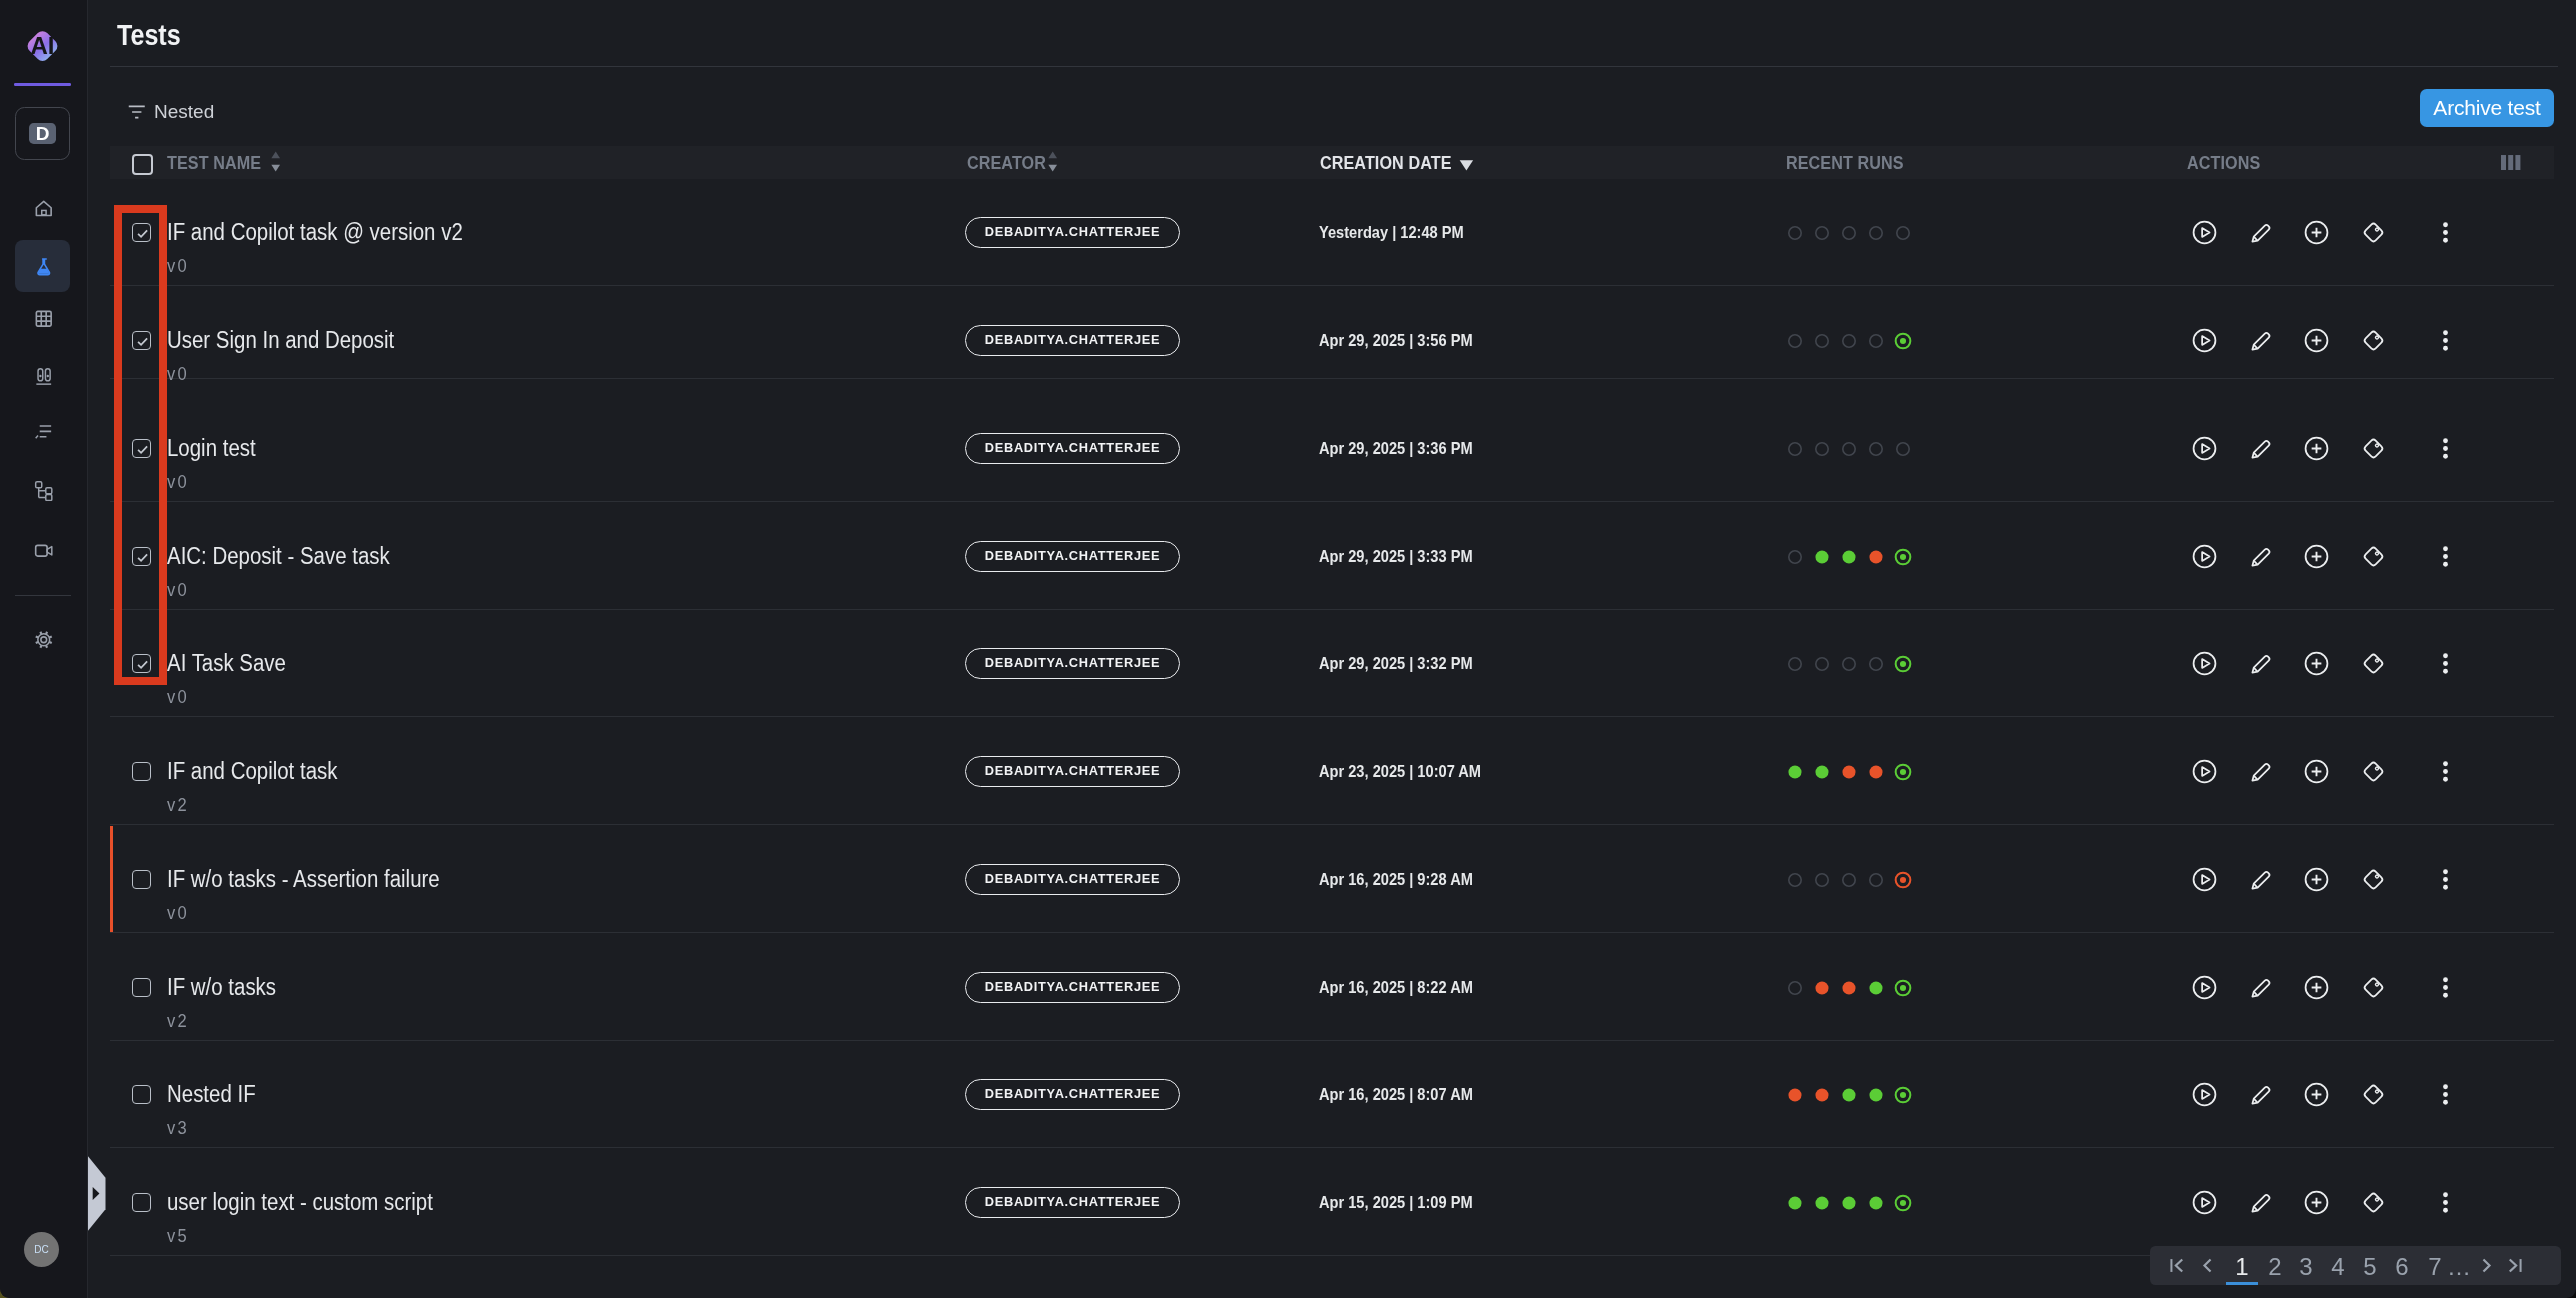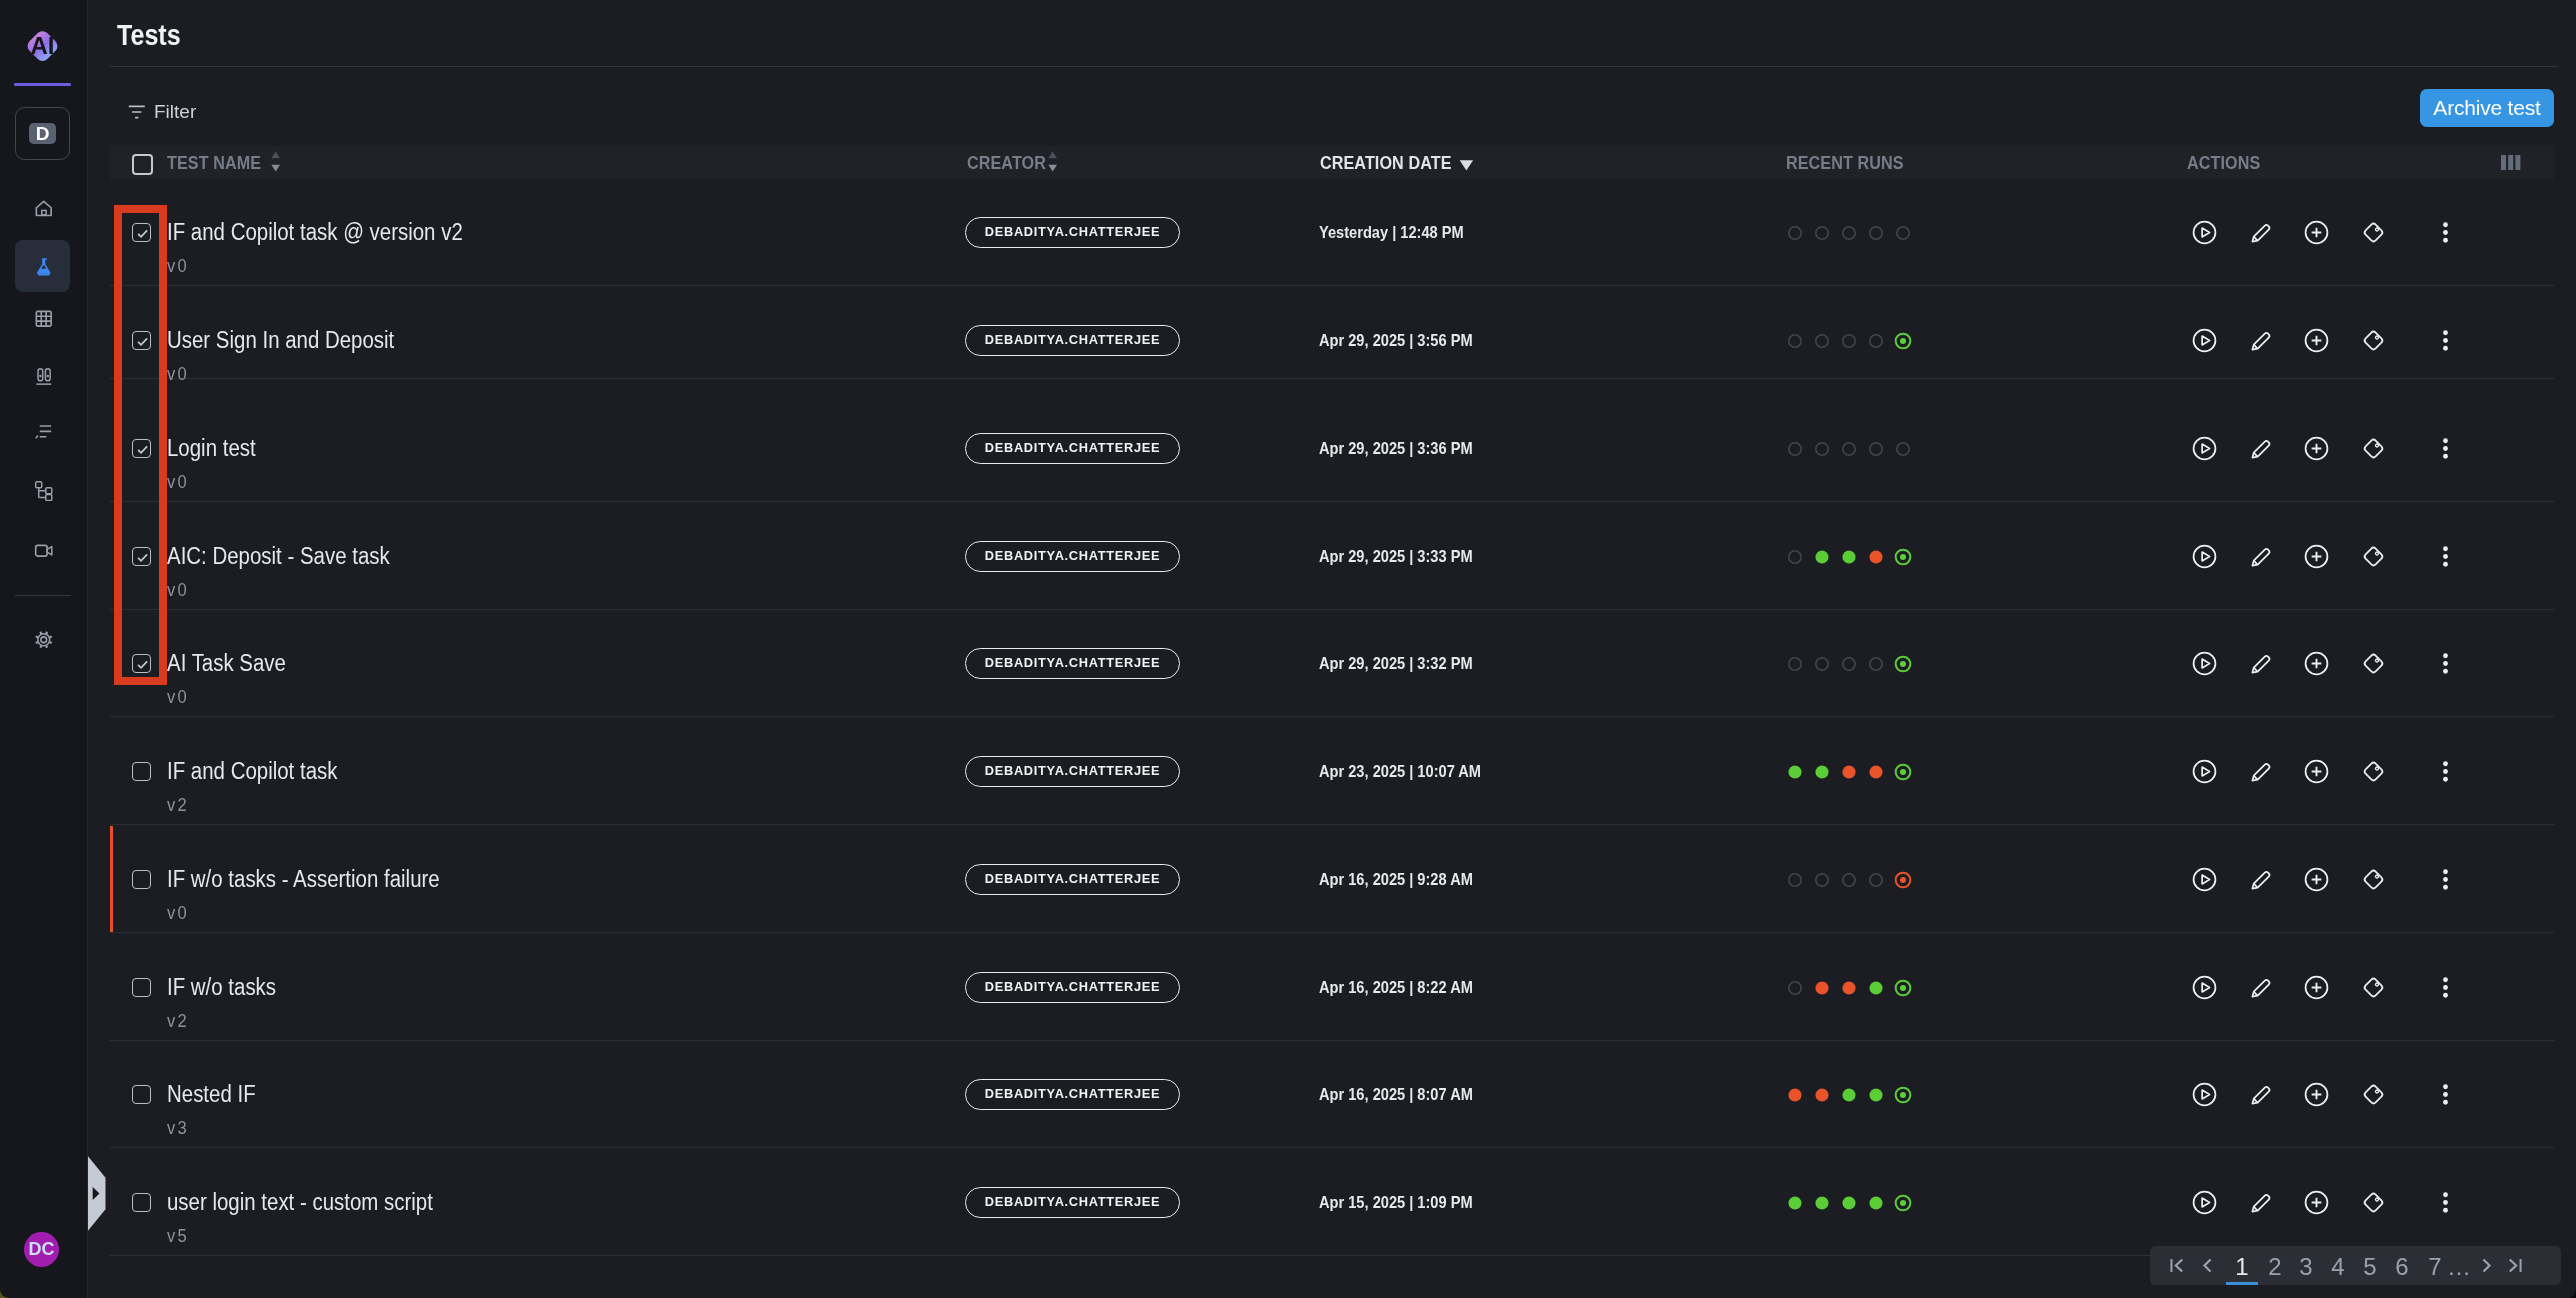--- a/index.html
+++ b/index.html
@@ -24,21 +24,21 @@
 <div id="app">
 <div id="main">
   <div style="position:absolute;left:29px;top:18px;font-size:29.5px;font-weight:700;color:#f1f2f4;transform:scaleX(0.85);transform-origin:left top;">Tests</div>
   <div style="position:absolute;left:22px;top:66px;width:2448px;height:1.3px;background:#32353c;"></div>
 
   <div style="position:absolute;left:40px;top:104px;">
     <svg width="17.5" height="16" viewBox="0 0 26 24">
           <path d="M1 3.5h24M6 12h14M10.5 20.5h5" stroke="#b9bdc5" stroke-width="2.6"></path>
         </svg>
   </div>
-  <div style="position:absolute;left:66px;top:101px;font-size:19px;color:#ced1d7;">Filter</div>
+  <div style="position:absolute;left:66px;top:101px;font-size:19px;color:#ced1d7;">Nested</div>
 
   <div style="position:absolute;left:2332px;top:89px;width:134px;height:38px;background:#3796e3;border-radius:6.7px;color:#fff;font-size:21px;letter-spacing:-0.2px;text-align:center;line-height:38px;">Archive test</div>
 
   <div style="position:absolute;left:22px;top:146px;width:2444px;height:33px;background:#202227;"></div>
   <div style="position:absolute;left:44px;top:154px;" class="cbx">
     <div style="width:21px;height:21px;border:2px solid #c6cad2;border-radius:4px;"></div>
   </div>
   <div class="hdr" style="left:79px;">TEST NAME</div>
   <svg style="position:absolute;left:181px;top:150px;" width="13.4" height="23" viewBox="0 0 20 34">
         <path d="M10 2 L16.5 12 H3.5 Z" fill="#4c515b"></path>
@@ -532,21 +532,21 @@
           <line x1="24.31" y1="19.44" x2="27.92" y2="20.94"></line>
           <line x1="19.44" y1="24.31" x2="20.94" y2="27.92"></line>
           <line x1="12.56" y1="24.31" x2="11.06" y2="27.92"></line>
           <line x1="7.69" y1="19.44" x2="4.08" y2="20.94"></line>
           <line x1="7.69" y1="12.56" x2="4.08" y2="11.06"></line>
           <line x1="12.56" y1="7.69" x2="11.06" y2="4.08"></line>
           <line x1="19.44" y1="7.69" x2="20.94" y2="4.08"></line>
           <line x1="24.31" y1="12.56" x2="27.92" y2="11.06"></line>
         </g>
       </svg>
-  <div style="position:absolute;left:24px;top:1232px;width:35px;height:35px;border-radius:50%;background:#a21caf;color:#c9e0f7;font-size:18px;font-weight:700;text-align:center;line-height:35px;">DC</div>
+  <div style="position:absolute;left:24px;top:1232px;width:35px;height:35px;border-radius:50%;background:#737373;color:#c9e0f7;font-size:10px;font-weight:400;text-align:center;line-height:35px;">DC</div>
 </div>
 
 <div style="position:absolute;left:88px;top:1156px;width:17.5px;height:75px;">
   <svg width="17.5" height="75" viewBox="0 0 26 111">
         <path d="M0 0 L26 32 V79 L0 111 Z" fill="#c4c9d4"></path>
         <path d="M7 46 L17 55.5 L7 65 Z" fill="#17181c"></path>
       </svg>
 </div>
 
 <div style="position:absolute;left:114px;top:205px;width:53px;height:480px;border:8px solid #da3a1e;"></div>

